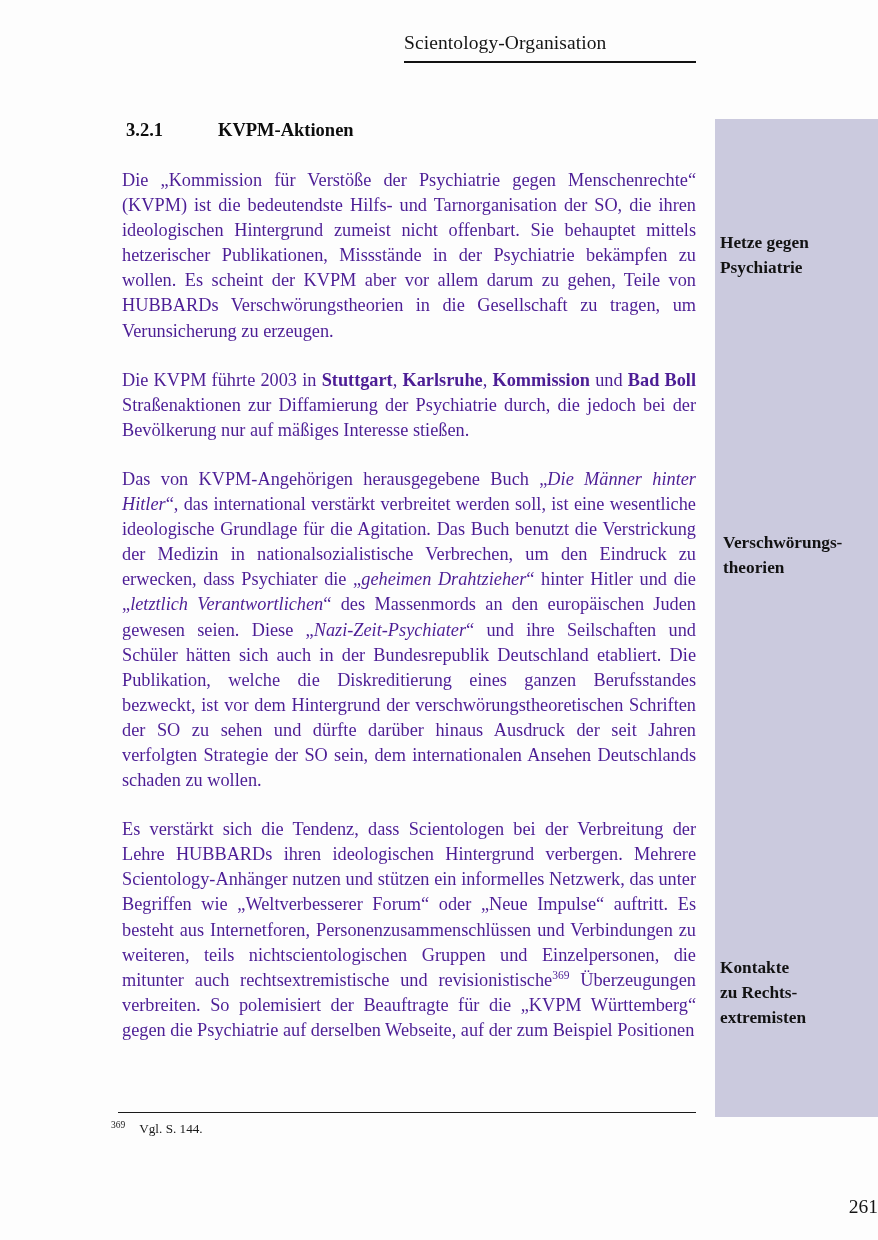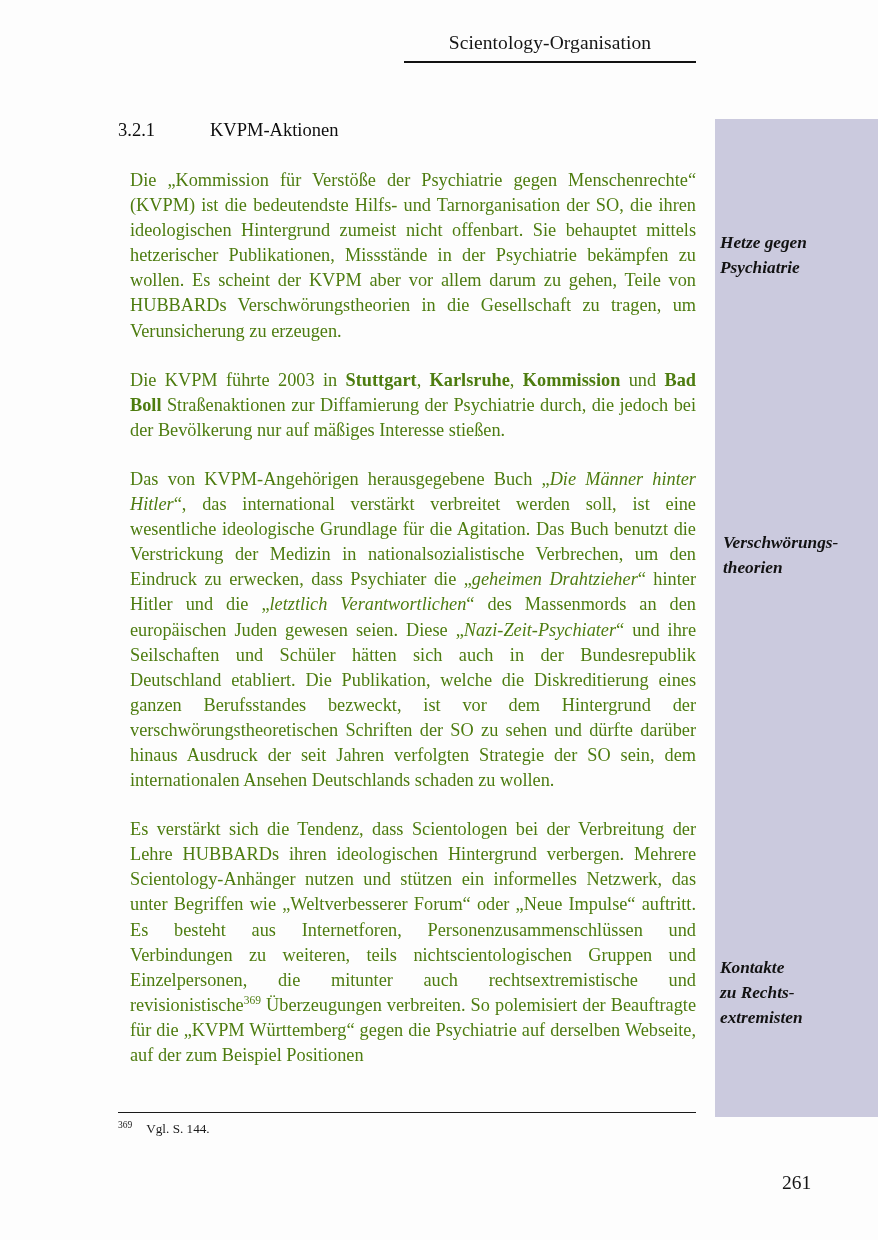--- a/index.html
+++ b/index.html
@@ -20,21 +20,21 @@
     position: absolute;
     inset: 0;
   }
 
   
   .running-head {
     position: absolute;
     left: 404px;
     top: 32px;
     width: 292px;
-    text-align: center;
+    text-align: left;
     font-size: 19.5px;
     letter-spacing: 0.1px;
     color: #151515;
   }
   .running-head-rule {
     position: absolute;
     left: 404px;
     top: 61px;
     width: 292px;
     height: 2.2px;
@@ -48,70 +48,69 @@
     top: 119px;
     width: 163px;
     height: 998px;
     background: #cbcade;
   }
 
   .margin-note {
     position: absolute;
     left: 720px;
     width: 158px;
-    font-style: italic;
     font-weight: bold;
     font-size: 17.3px;
     line-height: 24.8px;
     color: #121212;
   }
   .mn-1 { top: 231px; }
   .mn-2 { top: 381px; }
   .mn-3 { top: 531px; left: 723px; }
   .mn-4 { top: 856px; }
   .mn-5 { top: 956px; }
 
   
   .folio {
     position: absolute;
     left: 715px;
-    top: 1172px;
+    top: 1196px;
     width: 163px;
-    text-align: center;
+    text-align: right;
     font-size: 19.5px;
     color: #151515;
   }
 
   
   .body-col {
     position: absolute;
     left: 118px;
     top: 118px;
     width: 578px;
   }
 
   h2.section-heading {
-    margin: 0 0 26px 0;
+    margin: 0 0 26px 8px;
     font-size: 18.5px;
-    font-weight: normal;
+    font-weight: bold;
     line-height: 24px;
     color: #0d0d0d;
   }
   h2.section-heading .num {
     display: inline-block;
     width: 92px;
   }
 
   p.para {
-    margin: 0 0 24px 12px;
+    margin: 0 0 24px 4px;
     font-size: 18.3px;
     line-height: 25.1px;
     text-align: justify;
     text-justify: inter-word;
-    color: #4d7c0f;
+    color: #4c1d95;
     hyphens: manual;
   }
   p.para:last-child { margin-bottom: 0; }
 
   p.para b { font-weight: bold; }
   p.para i { font-style: italic; }
 
   sup.fn-ref {
     font-size: 11.5px;
     vertical-align: super;
@@ -122,21 +121,21 @@
   .footnote-rule {
     position: absolute;
     left: 118px;
     top: 1112px;
     width: 578px;
     height: 1.4px;
     background: #1a1a1a;
   }
   .footnote {
     position: absolute;
-    left: 118px;
+    left: 111px;
     top: 1120px;
     width: 578px;
     font-size: 13.2px;
     line-height: 18px;
     color: #1b1b1b;
   }
   .footnote .fn-num {
     font-size: 9.5px;
     vertical-align: super;
     line-height: 0;

